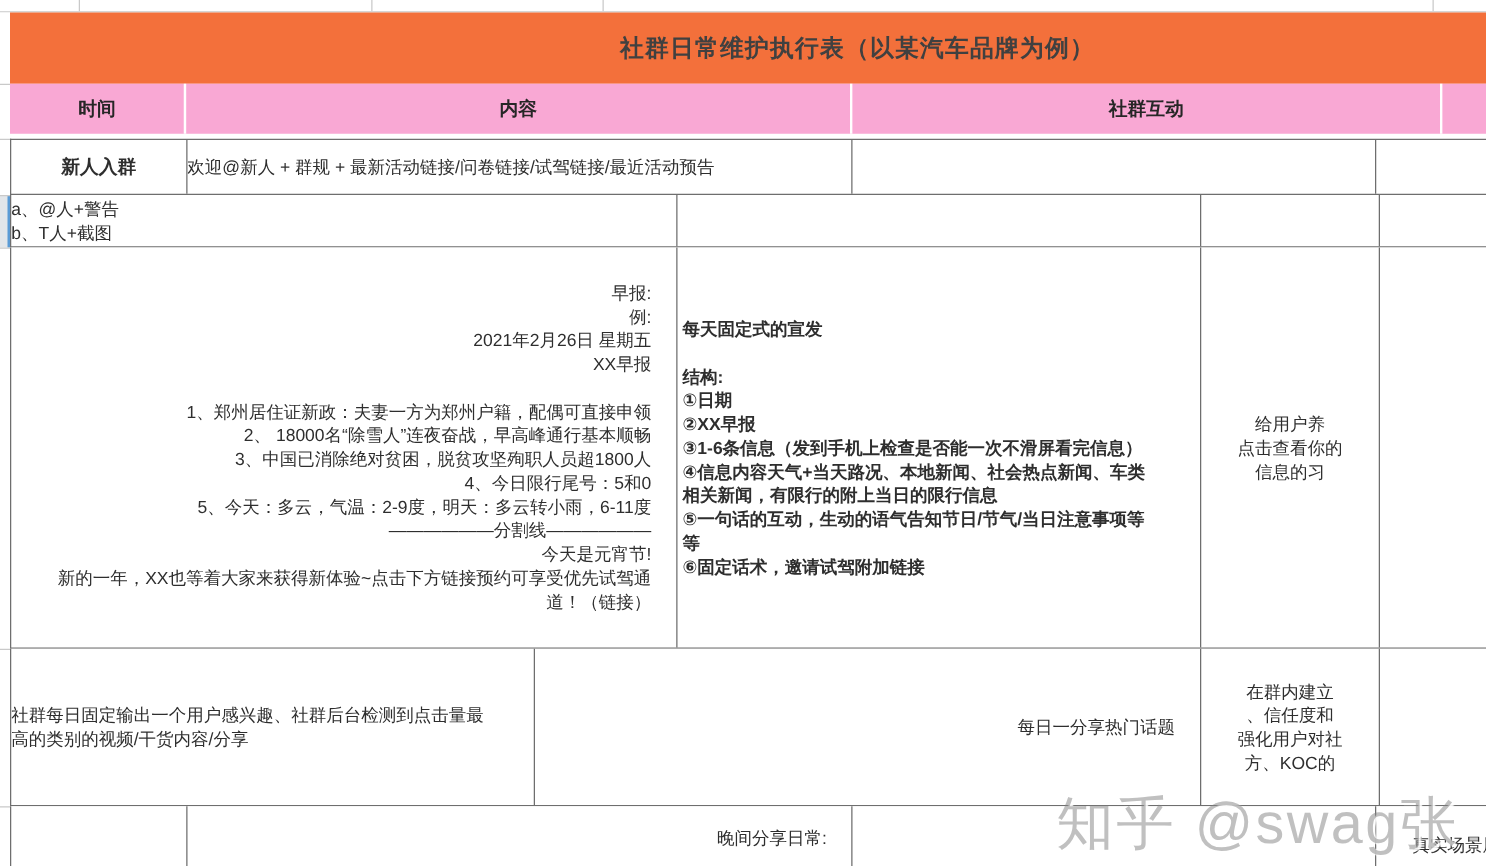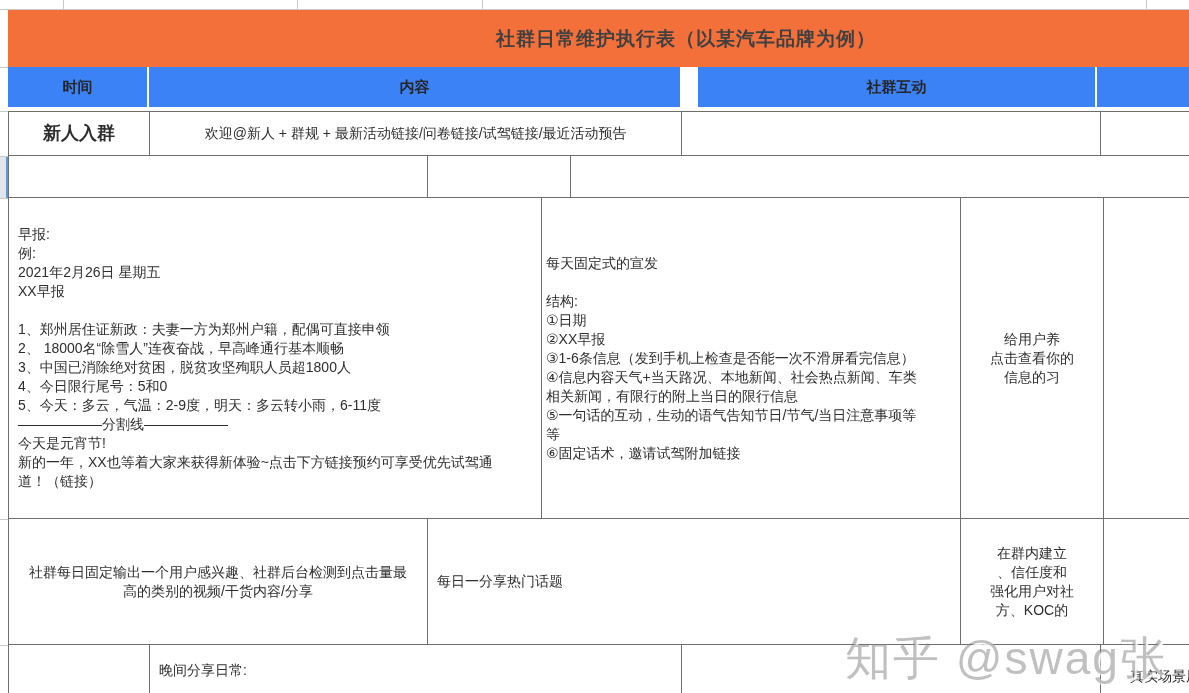--- a/index.html
+++ b/index.html
@@ -18,50 +18,50 @@
   .left-strip .sel{position:absolute;left:0;top:146px;width:8px;height:42px;background:#e2e6ea;border-right:2px solid #5b9bd5;box-sizing:border-box;}
   
   .banner{
     position:absolute;left:8px;top:10px;width:1356px;height:57px;
     background:#f3703b;display:flex;align-items:center;justify-content:center;
   }
   .banner .title{color:#404040;font-size:19px;font-weight:bold;letter-spacing:1px;}
   
   .hdr{position:absolute;left:8px;top:67px;display:flex;height:40px;}
   .hdr .hcell{
-    box-sizing:border-box;background:#3b82f6;border-right:2px solid #ffffff;
+    box-sizing:border-box;background:#f9a8d4;border-right:2px solid #ffffff;
     display:flex;align-items:center;justify-content:center;
     font-weight:bold;font-size:15px;color:#262626;
   }
   .h-time{width:141px;}
   .h-content{width:533px;}
-  .h-interaction{width:399px;margin-left:16px;}
+  .h-interaction{width:472px;}
   .h-reason{width:300px;}
   
   .tbl{position:absolute;left:8px;top:111px;}
   .row{display:flex;box-sizing:border-box;border-left:1px solid #6e6e6e;border-bottom:1px solid #6e6e6e;width:1236px;background:#fff;}
   .row:first-child{border-top:1px solid #6e6e6e;}
   .cell{
     box-sizing:border-box;border-right:1px solid #6e6e6e;
     display:flex;flex-direction:column;justify-content:center;
     font-size:14px;line-height:19px;color:#2e2e2e;
     white-space:pre-line;overflow:hidden;
   }
-  .c-time{width:141px;font-weight:bold;font-size:18px;text-align:center;}
+  .c-time{width:141px;font-weight:bold;font-size:15px;text-align:center;}
   .c-content{width:533px;}
   .c-interaction{width:419px;}
   .c-reason{width:143px;text-align:center;}
   .r1{height:45px;}
   .r2{height:42px;}
   .r3{height:321px;}
   .r4{height:126px;}
   .r5{height:80px;}
-  .ta-c{text-align:center;}
-  .pad-l{padding-left:9px;padding-right:20px;text-align:left;}
-  .pad-l4{padding-left:4px;padding-right:2px;text-align:left;}
+  .ta-c{}
+  .pad-l{padding-left:9px;padding-right:20px;text-align:right;}
+  .pad-l4{padding-left:4px;padding-right:2px;text-align:left;font-weight:bold;}
   .top-align{justify-content:flex-start;padding-top:16px;}
   
   .watermark{
     position:absolute;left:845px;top:628px;z-index:10;
     font-size:46px;letter-spacing:2px;white-space:nowrap;
     color:rgba(130,130,130,0.50);
     text-shadow:2px 2px 1px rgba(255,255,255,0.9);
     pointer-events:none;
   }
 </style>
@@ -100,20 +100,22 @@
 <div class="tbl">
 
   <div class="row r1">
     <div class="cell c-time">新人入群</div>
     <div class="cell c-content ta-c">欢迎@新人 + 群规 + 最新活动链接/问卷链接/试驾链接/最近活动预告</div>
     <div class="cell c-interaction"></div>
     <div class="cell c-reason"></div>
   </div>
 
   <div class="row r2">
+    <div class="cell c-content ta-c">a、@人+警告
+b、T人+截图</div>
     <div class="cell c-interaction"></div>
     <div class="cell c-reason"></div>
   </div>
 
   <div class="row r3">
     <div class="cell c-content pad-l">早报:
 例:
 2021年2月26日 星期五
 XX早报
 

